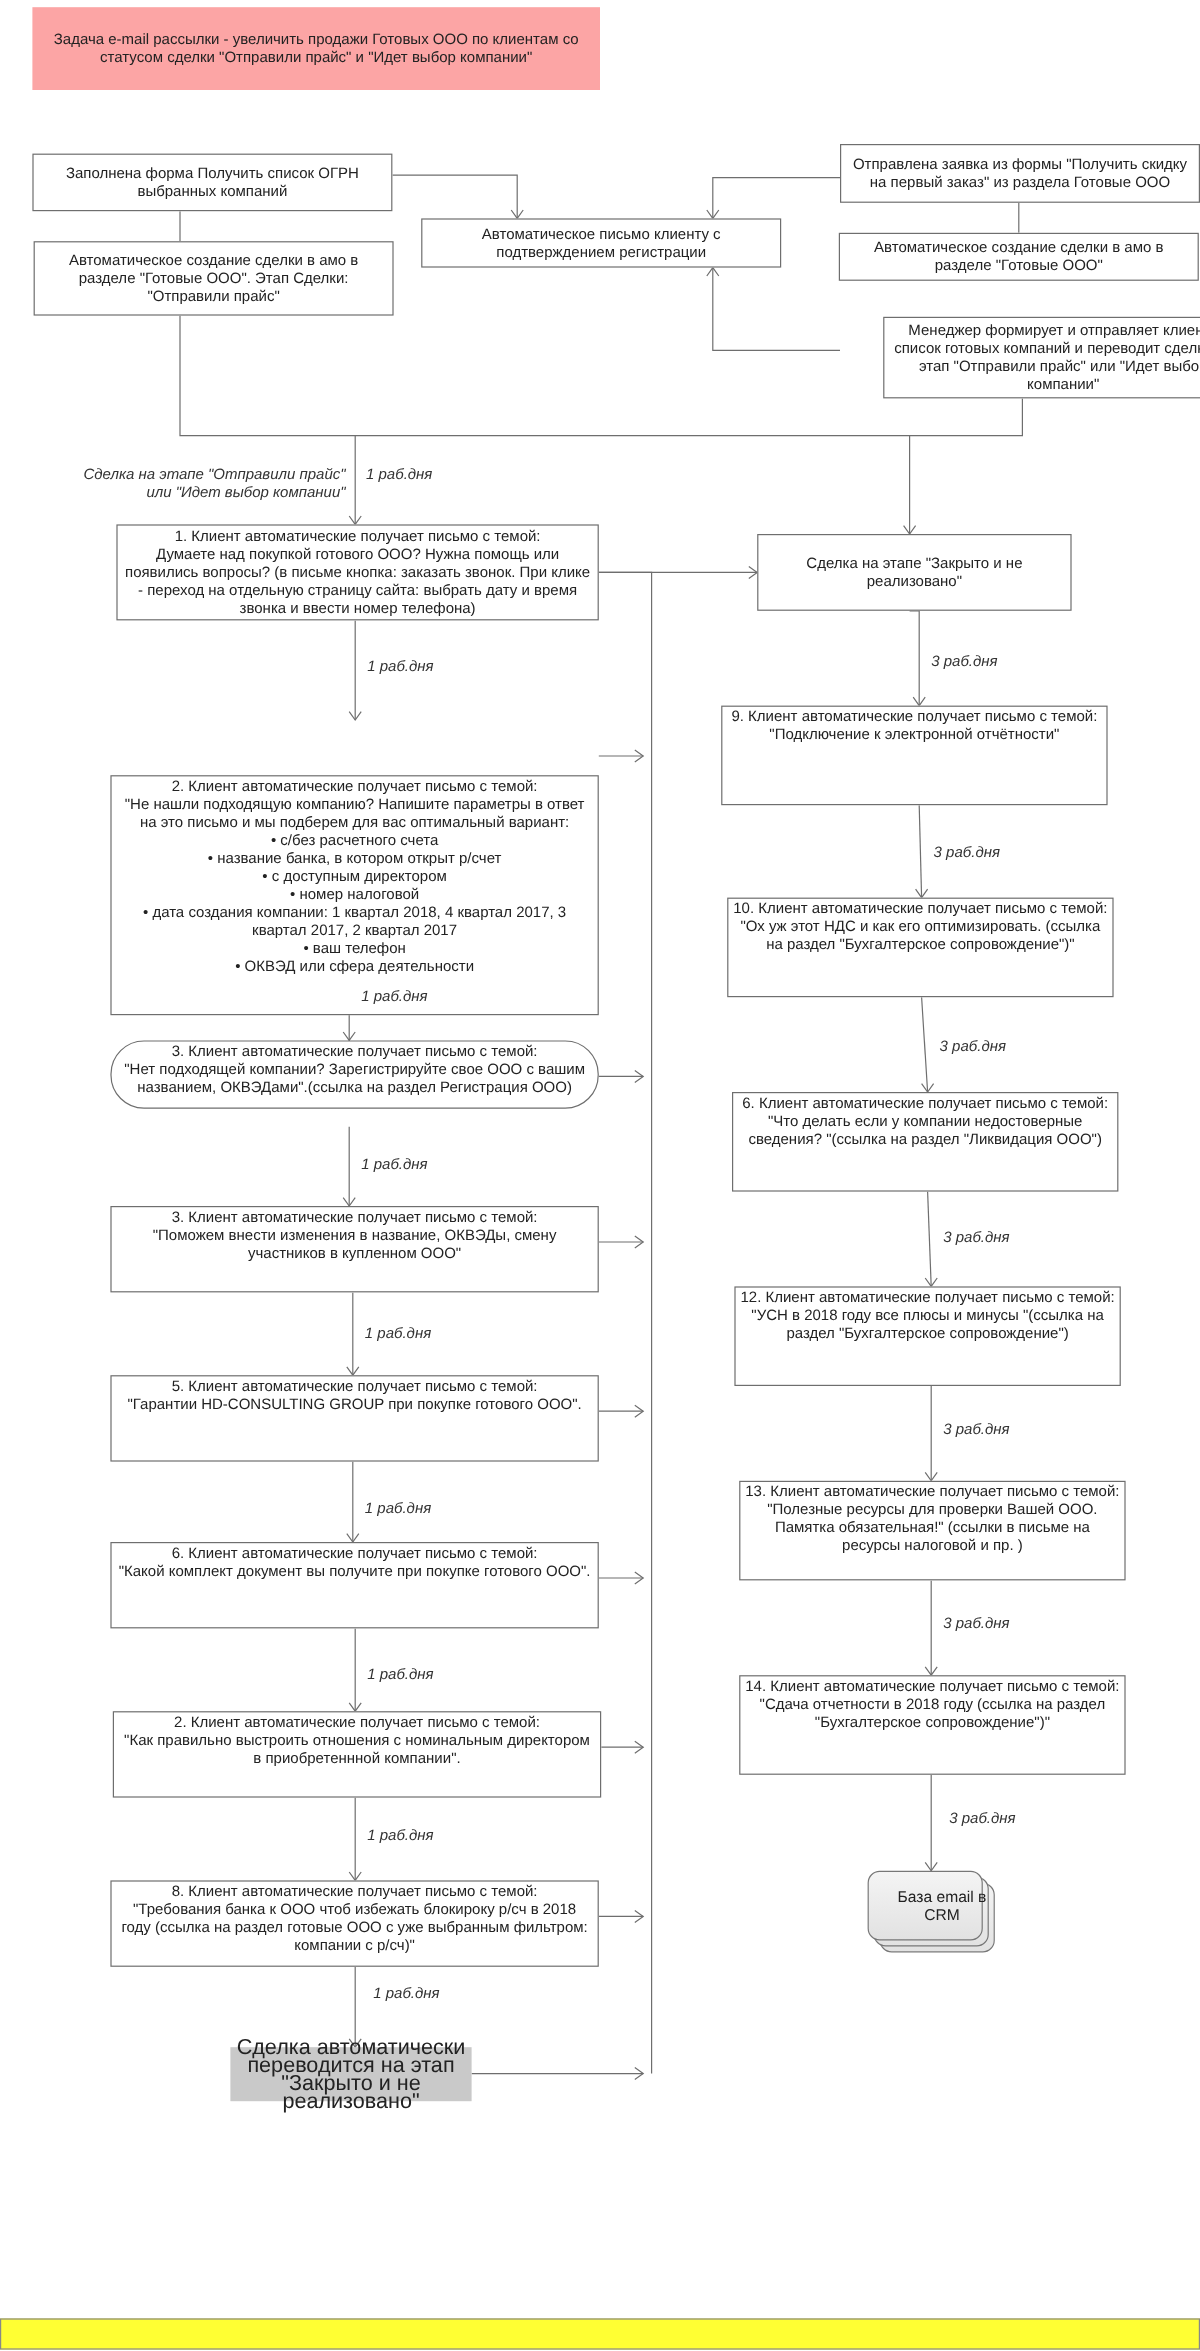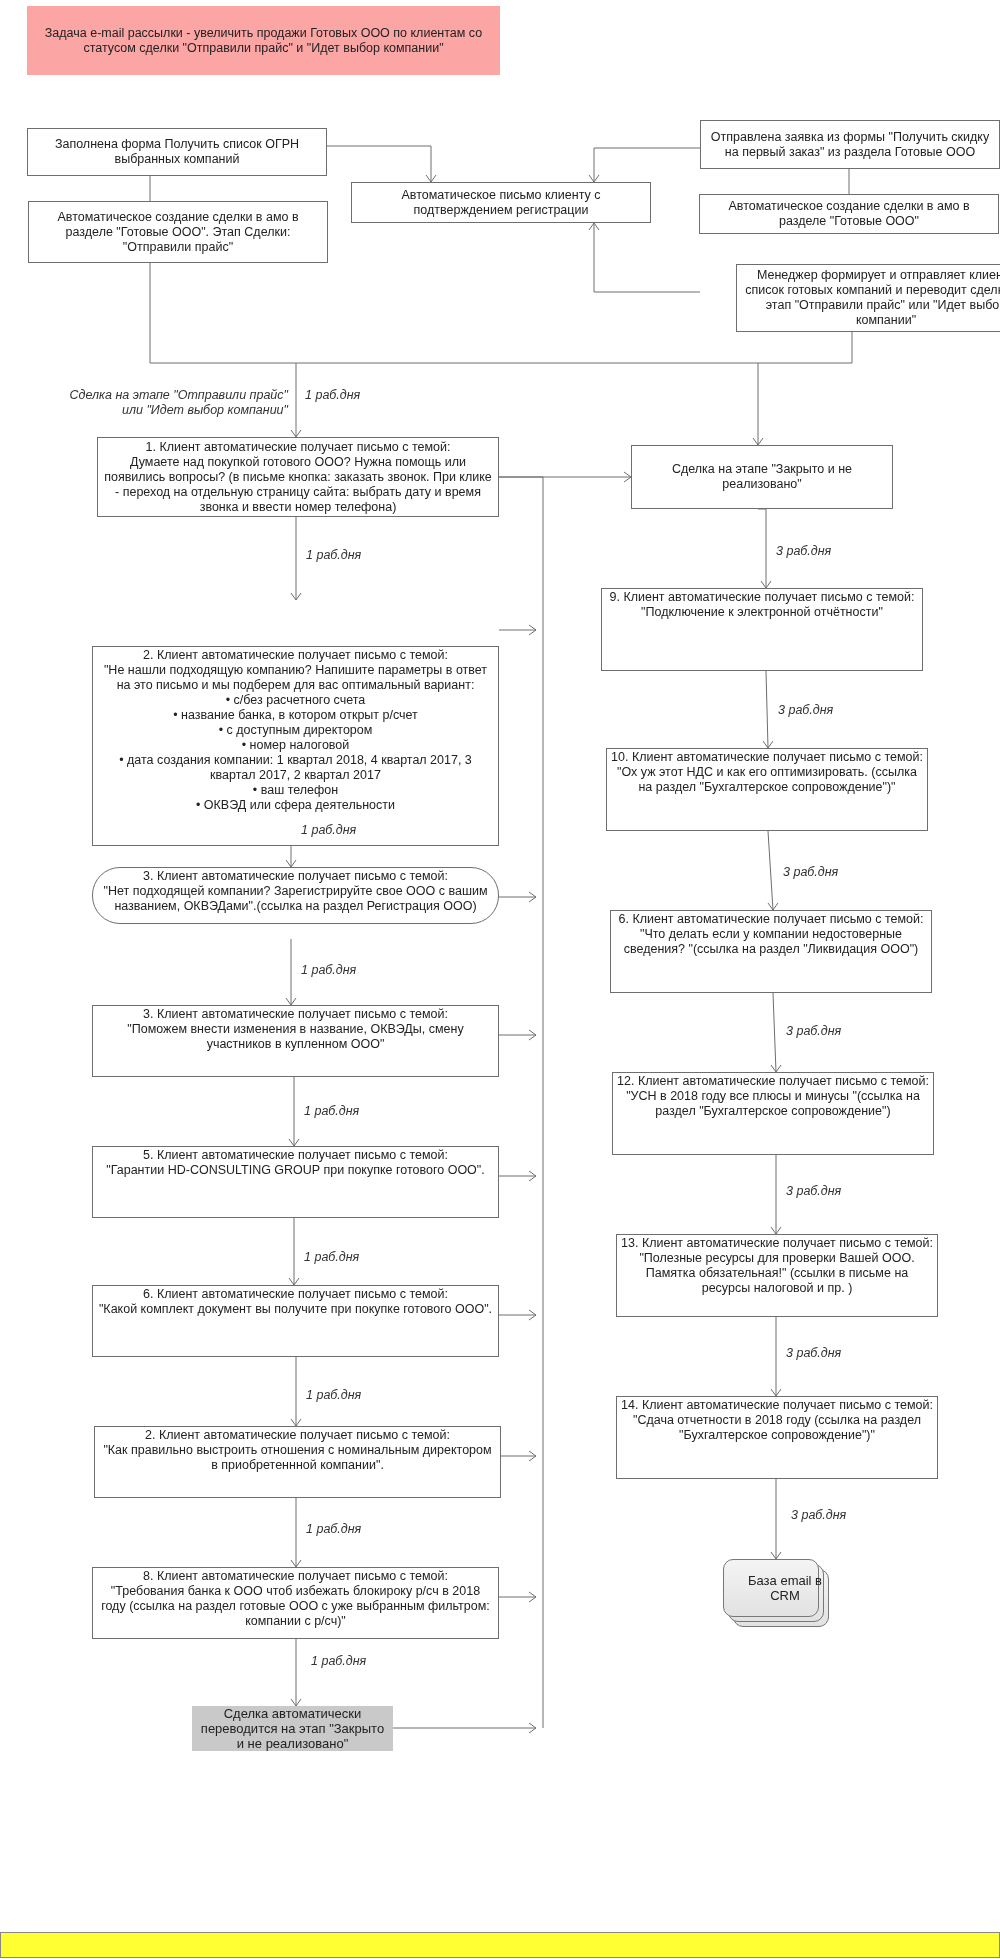--- a/index.html
+++ b/index.html
@@ -3,21 +3,21 @@
 <meta charset="utf-8">
 <style>
   html, body { margin:0; padding:0; background:#ffffff; }
   body { width:1000px; height:1959px; position:relative; overflow:hidden;
          font-family:"Liberation Sans", sans-serif; color:#222; }
   .node { position:absolute; box-sizing:border-box; border:1px solid #6e6e6e; background:#fff;
           display:flex; align-items:center; justify-content:center; text-align:center;
           font-size:12.5px; line-height:15px; padding:2px 4px; white-space:pre-line; }
   .node.top { align-items:flex-start; padding-top:1px; }
   .gray { background:#fca5a5; border:none; }
-  .gray2 { background:#c9c9c9; border:none; font-size:13px; }
+  .gray2 { background:#c9c9c9; border:none; font-size:18px; }
   .label { position:absolute; font-style:italic; font-size:12.5px; line-height:15px; color:#333; white-space:pre-line; }
   .label.right { text-align:right; }
   svg#wires { position:absolute; left:0; top:0; width:1000px; height:1959px; }
   .stack { position:absolute; }
   .stack .card { position:absolute; box-sizing:border-box; border:1px solid #777; border-radius:10px;
                  background:linear-gradient(#f4f4f4,#e2e2e2); }
   .stack .txt { position:absolute; left:0; top:0; width:96px; height:58px; display:flex;
                 align-items:center; justify-content:center; text-align:center; font-size:13px; line-height:15px;padding-left:14px; }
   .footer-bar { position:absolute; left:0; top:1932px; width:1000px; height:26px; box-sizing:border-box;
                 background:#ffff33; border:1px solid #888; }

